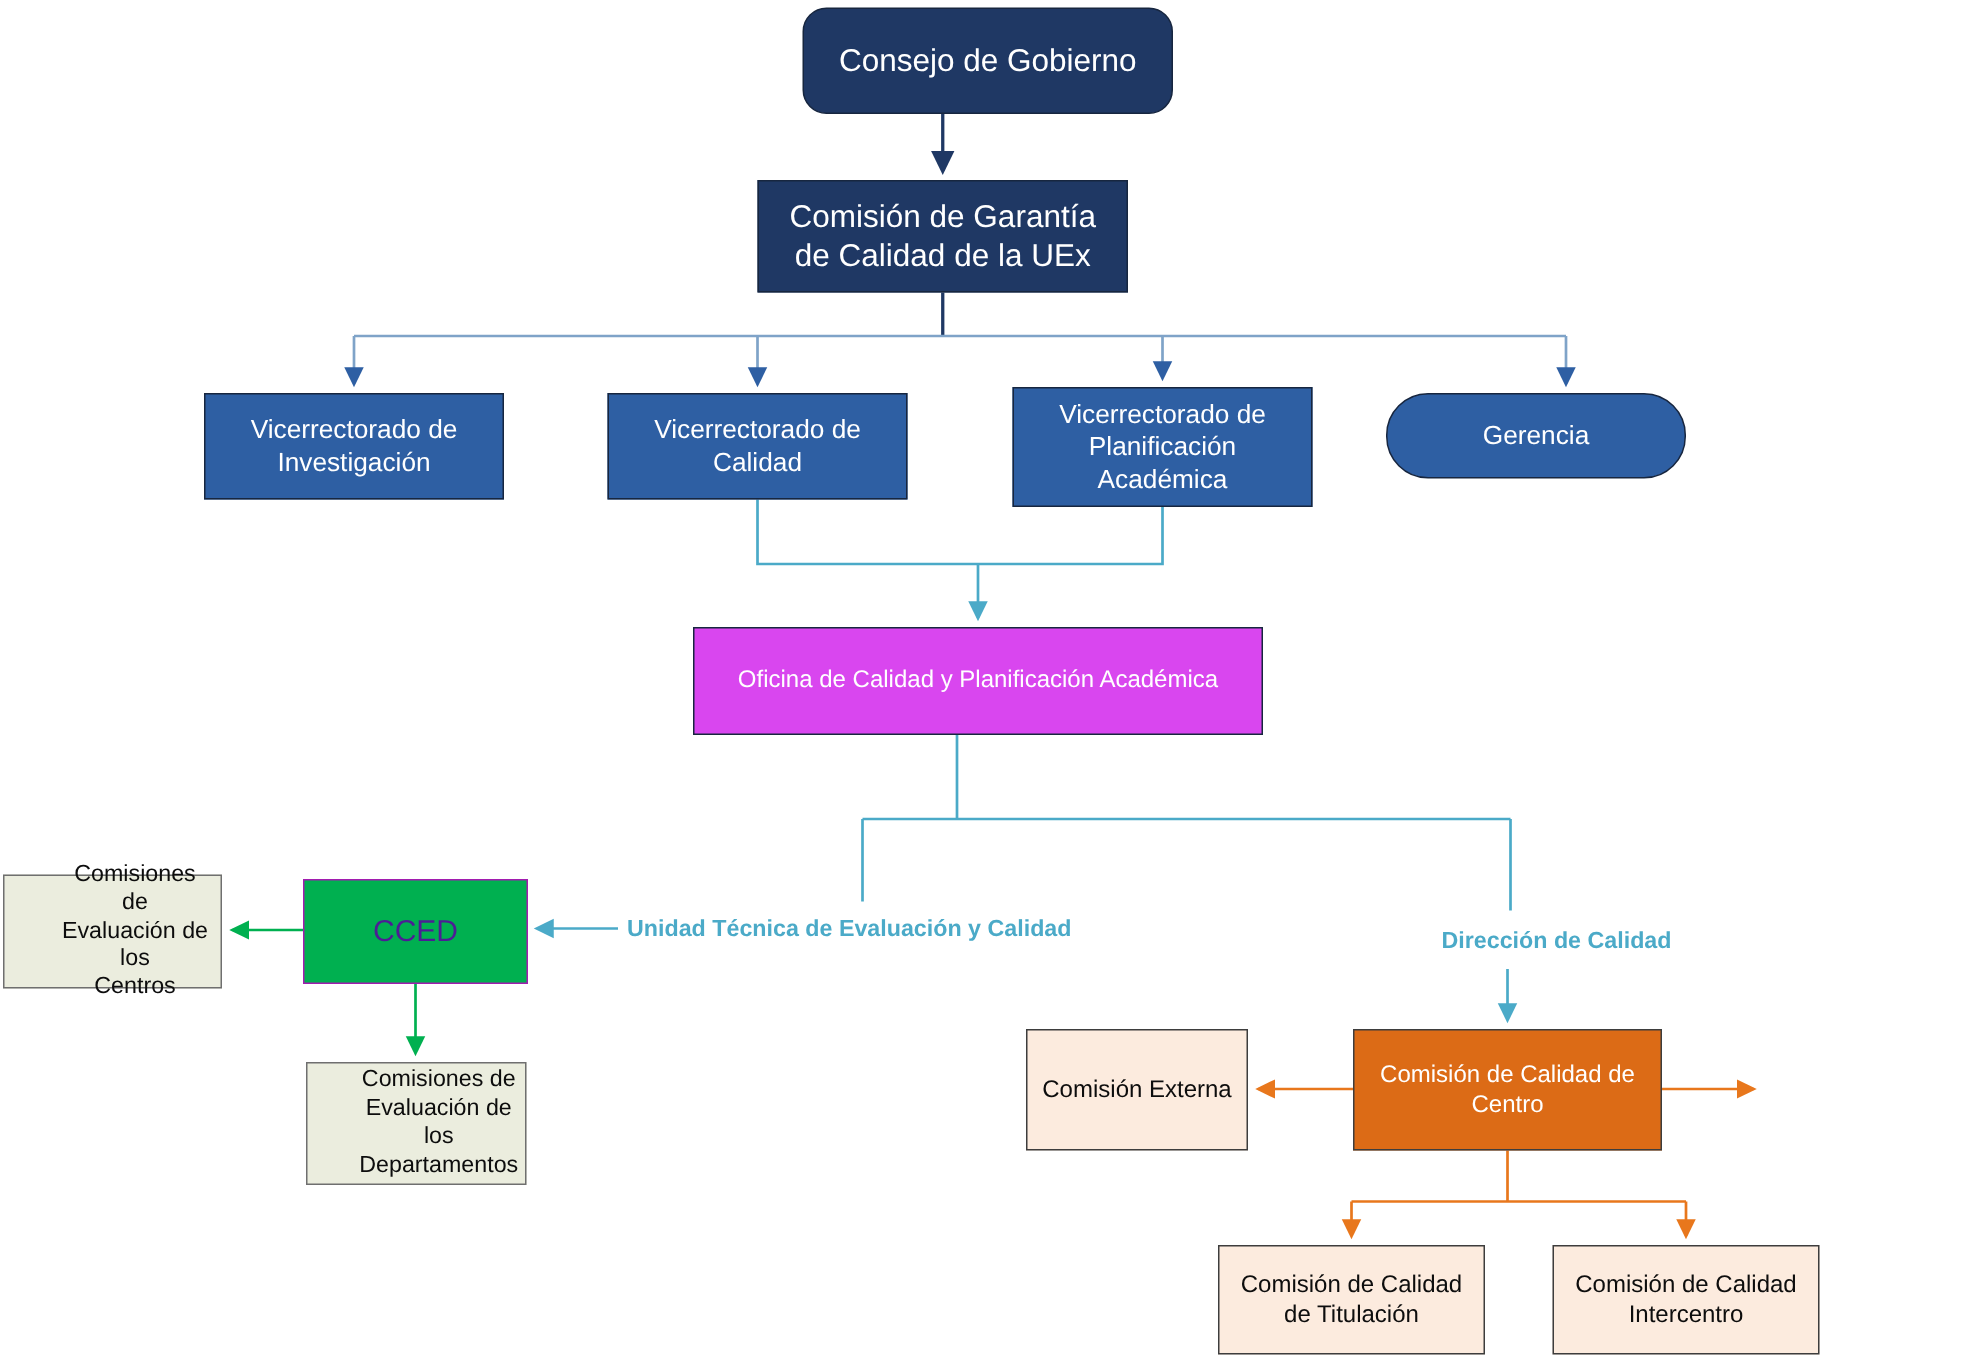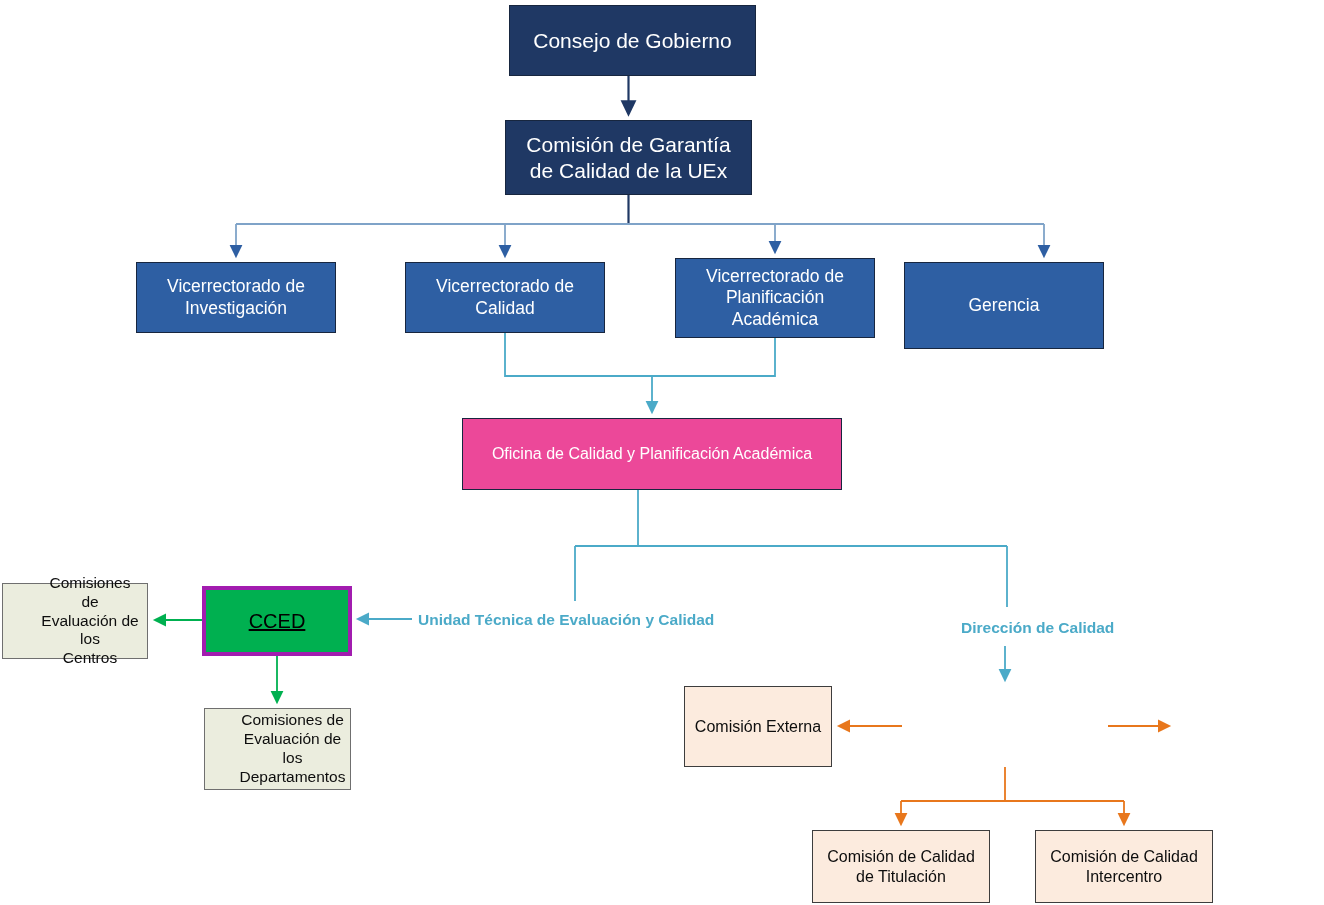--- a/index.html
+++ b/index.html
@@ -40,31 +40,30 @@
     color: #ffffff;
     font-size: 21px;
   }
   .n-blue {
     background: #2E5FA3;
     border: 1px solid #17263f;
     color: #ffffff;
     font-size: 17.5px;
   }
   .n-teal {
-    background: #ec4899;
+    background: #d946ef;
     border: 1px solid #17263f;
     color: #ffffff;
     font-size: 16px;
   }
   .n-green {
     background: #00B050;
-    border: 4px solid #a21caf;
-    color: #000000;
+    border: 1px solid #a21caf;
+    color: #4c1d95;
     font-size: 20px;
-    text-decoration: underline;
   }
   .n-paleolive {
     background: #EBEDDE;
     border: 1px solid #6f6f6f;
     color: #0d0d0d;
     font-size: 15.5px;
     padding-left: 36px;
   }
   .n-peach {
     background: #FCEBDE;
@@ -142,41 +141,41 @@
     <path d="M902,726 L839,726" stroke="#E8771C" stroke-width="1.8" fill="none" marker-end="url(#ah-orange)"></path>
 
     <path d="M1108,726 L1169,726" stroke="#E8771C" stroke-width="1.8" fill="none" marker-end="url(#ah-orange)"></path>
 
     <path d="M1005,767 L1005,801" stroke="#E8771C" stroke-width="1.8" fill="none"></path>
     <path d="M901,801 L1124,801" stroke="#E8771C" stroke-width="1.8" fill="none"></path>
     <path d="M901,801 L901,824" stroke="#E8771C" stroke-width="1.8" fill="none" marker-end="url(#ah-orange)"></path>
     <path d="M1124,801 L1124,824" stroke="#E8771C" stroke-width="1.8" fill="none" marker-end="url(#ah-orange)"></path>
   </svg>
 
-  <div class="node n-navy" style="left:509px; top:5px; width:247px; height:71px;">
+  <div class="node n-navy" style="left:535px; top:5px; width:247px; height:71px;border-radius:16px;">
     <span>Consejo de Gobierno</span>
   </div>
 
   <div class="node n-navy" style="left:505px; top:120px; width:247px; height:75px;text-align:center;">
     <span>Comisión de Garantía<br>de Calidad de la UEx</span>
   </div>
 
   <div class="node n-blue" style="left:136px; top:262px; width:200px; height:71px;">
     <span>Vicerrectorado de<br>Investigación</span>
   </div>
 
   <div class="node n-blue" style="left:405px; top:262px; width:200px; height:71px;">
     <span>Vicerrectorado de<br>Calidad</span>
   </div>
 
   <div class="node n-blue" style="left:675px; top:258px; width:200px; height:80px;">
     <span>Vicerrectorado de<br>Planificación<br>Académica</span>
   </div>
 
-  <div class="node n-blue" style="left:904px; top:262px; width:200px; height:87px;">
+  <div class="node n-blue" style="left:924px; top:262px; width:200px; height:57px;border-radius:28px;">
     <span>Gerencia</span>
   </div>
 
   <div class="node n-teal" style="left:462px; top:418px; width:380px; height:72px;">
     <span>Oficina de Calidad y Planificación Académica</span>
   </div>
 
   <div class="node n-green" style="left:202px; top:586px; width:150px; height:70px;">
     <span>CCED</span>
   </div>
@@ -186,20 +185,23 @@
   </div>
 
   <div class="node n-paleolive" style="left:204px; top:708px; width:147px; height:82px;">
     <span>Comisiones de<br>Evaluación de los<br>Departamentos</span>
   </div>
 
   <div class="node n-peach" style="left:684px; top:686px; width:148px; height:81px;">
     <span>Comisión Externa</span>
   </div>
 
+  <div class="node n-orange" style="left:902px; top:686px; width:206px; height:81px;">
+    <span>Comisión de Calidad de<br>Centro</span>
+  </div>
 
 
   <div class="node n-peach" style="left:812px; top:830px; width:178px; height:73px;">
     <span>Comisión de Calidad<br>de Titulación</span>
   </div>
 
   <div class="node n-peach" style="left:1035px; top:830px; width:178px; height:73px;">
     <span>Comisión de Calidad<br>Intercentro</span>
   </div>
 

